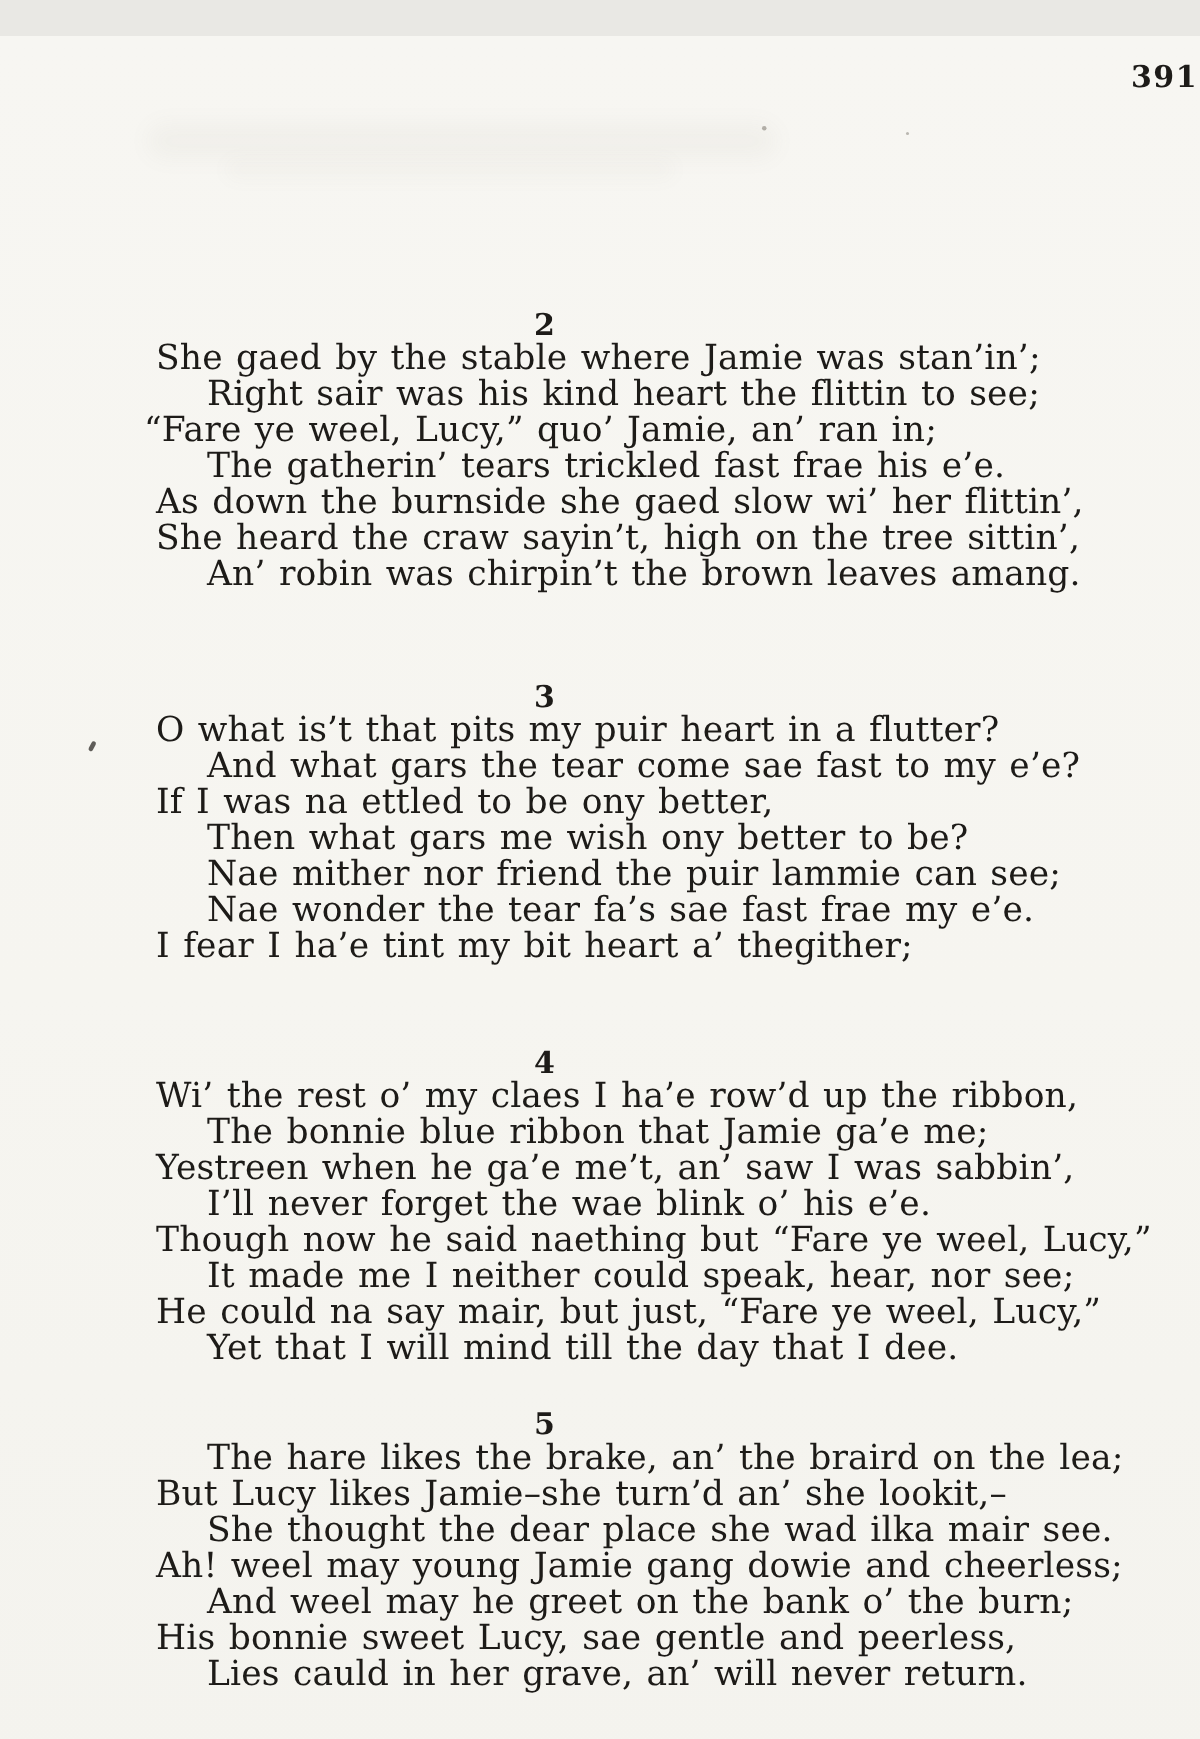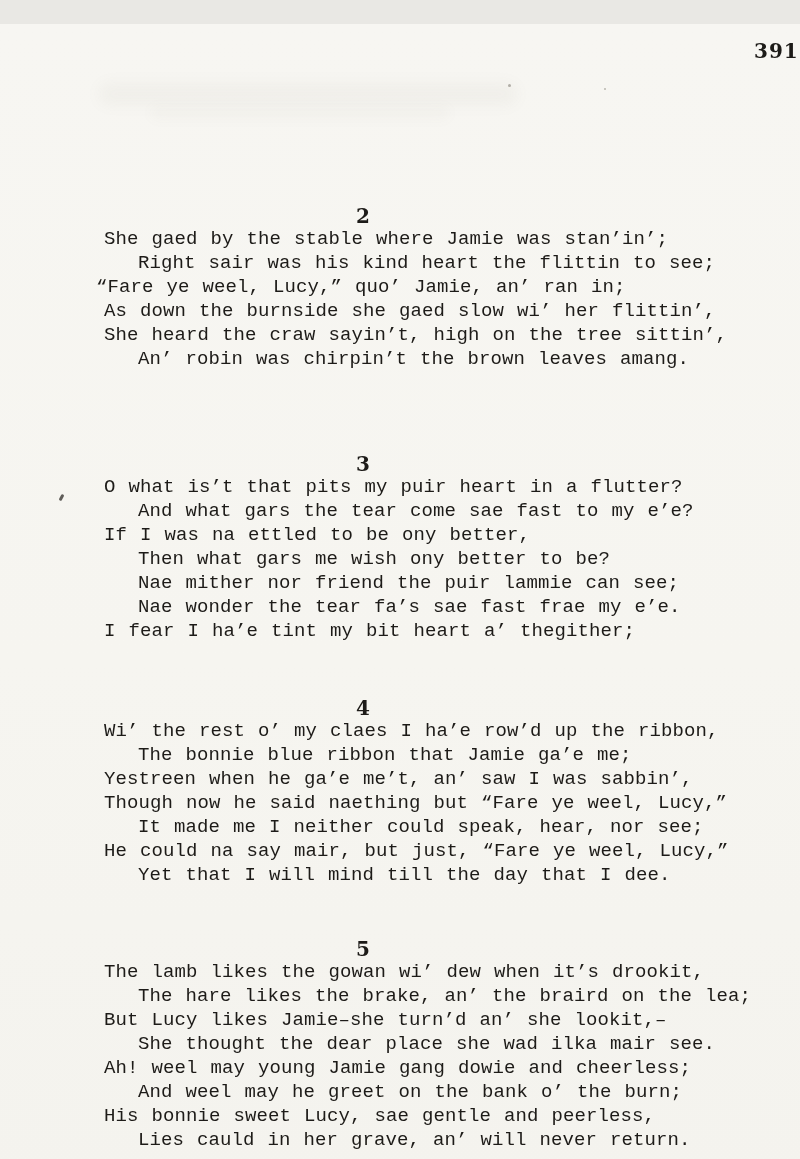--- a/index.html
+++ b/index.html
@@ -31,26 +31,25 @@
     width: 518px;
   }
   .stanza-number {
     text-align: center;
     font-weight: bold;
     font-size: 20px;
     line-height: 22px;
     height: 22px;
   }
   .line {
-    font-size: 19px;
+    font-size: 23px;
     line-height: 24px;
     white-space: nowrap;
     word-spacing: 1.5px;
     letter-spacing: 0.1px;
-    font-family: Liberation Mono, monospace;
   }
   .indent { padding-left: 34px; }
   .qhang  { text-indent: -8px; text-align: center; }
   #stanza-2 { top: 181px; }
   #stanza-3 { top: 429px; }
   #stanza-4 { top: 673px; }
   #stanza-5 { top: 914px; }
   
   .ghost-print {
     position: absolute;
@@ -128,20 +127,21 @@
   <div class="ghost-print-2"></div>
   <div class="dust-1"></div>
   <div class="dust-2"></div>
   <div class="margin-speck"></div>
 
   <div class="stanza" id="stanza-2">
     <div class="stanza-number">2</div>
     <div class="line">She gaed by the stable where Jamie was stan’in’;</div>
     <div class="line indent">Right sair was his kind heart the flittin to see;</div>
     <div class="line qhang">“Fare ye weel, Lucy,” quo’ Jamie, an’ ran in;</div>
+    <div class="line indent">The gatherin’ tears trickled fast frae his e’e.</div>
     <div class="line">As down the burnside she gaed slow wi’ her flittin’,</div>
     <div class="line">She heard the craw sayin’t, high on the tree sittin’,</div>
     <div class="line indent">An’ robin was chirpin’t the brown leaves amang.</div>
   </div>
 
   <div class="stanza" id="stanza-3">
     <div class="stanza-number">3</div>
     <div class="line">O what is’t that pits my puir heart in a flutter?</div>
     <div class="line indent">And what gars the tear come sae fast to my e’e?</div>
     <div class="line">If I was na ettled to be ony better,</div>
@@ -149,29 +149,29 @@
     <div class="line indent">Nae mither nor friend the puir lammie can see;</div>
     <div class="line indent">Nae wonder the tear fa’s sae fast frae my e’e.</div>
     <div class="line">I fear I ha’e tint my bit heart a’ thegither;</div>
   </div>
 
   <div class="stanza" id="stanza-4">
     <div class="stanza-number">4</div>
     <div class="line">Wi’ the rest o’ my claes I ha’e row’d up the ribbon,</div>
     <div class="line indent">The bonnie blue ribbon that Jamie ga’e me;</div>
     <div class="line">Yestreen when he ga’e me’t, an’ saw I was sabbin’,</div>
+    <div class="line indent">I’ll never forget the wae blink o’ his e’e.</div>
     <div class="line">Though now he said naething but “Fare ye weel, Lucy,”</div>
     <div class="line indent">It made me I neither could speak, hear, nor see;</div>
     <div class="line">He could na say mair, but just, “Fare ye weel, Lucy,”</div>
     <div class="line indent">Yet that I will mind till the day that I dee.</div>
   </div>
 
   <div class="stanza" id="stanza-5">
     <div class="stanza-number">5</div>
-    <div class="line">The lamb likes the gowan wi’ dew when it’s drookit,</div>
     <div class="line indent">The hare likes the brake, an’ the braird on the lea;</div>
     <div class="line">But Lucy likes Jamie–she turn’d an’ she lookit,–</div>
     <div class="line indent">She thought the dear place she wad ilka mair see.</div>
     <div class="line">Ah! weel may young Jamie gang dowie and cheerless;</div>
     <div class="line indent">And weel may he greet on the bank o’ the burn;</div>
     <div class="line">His bonnie sweet Lucy, sae gentle and peerless,</div>
     <div class="line indent">Lies cauld in her grave, an’ will never return.</div>
   </div>
 
   <div class="bottom-edge"></div>

